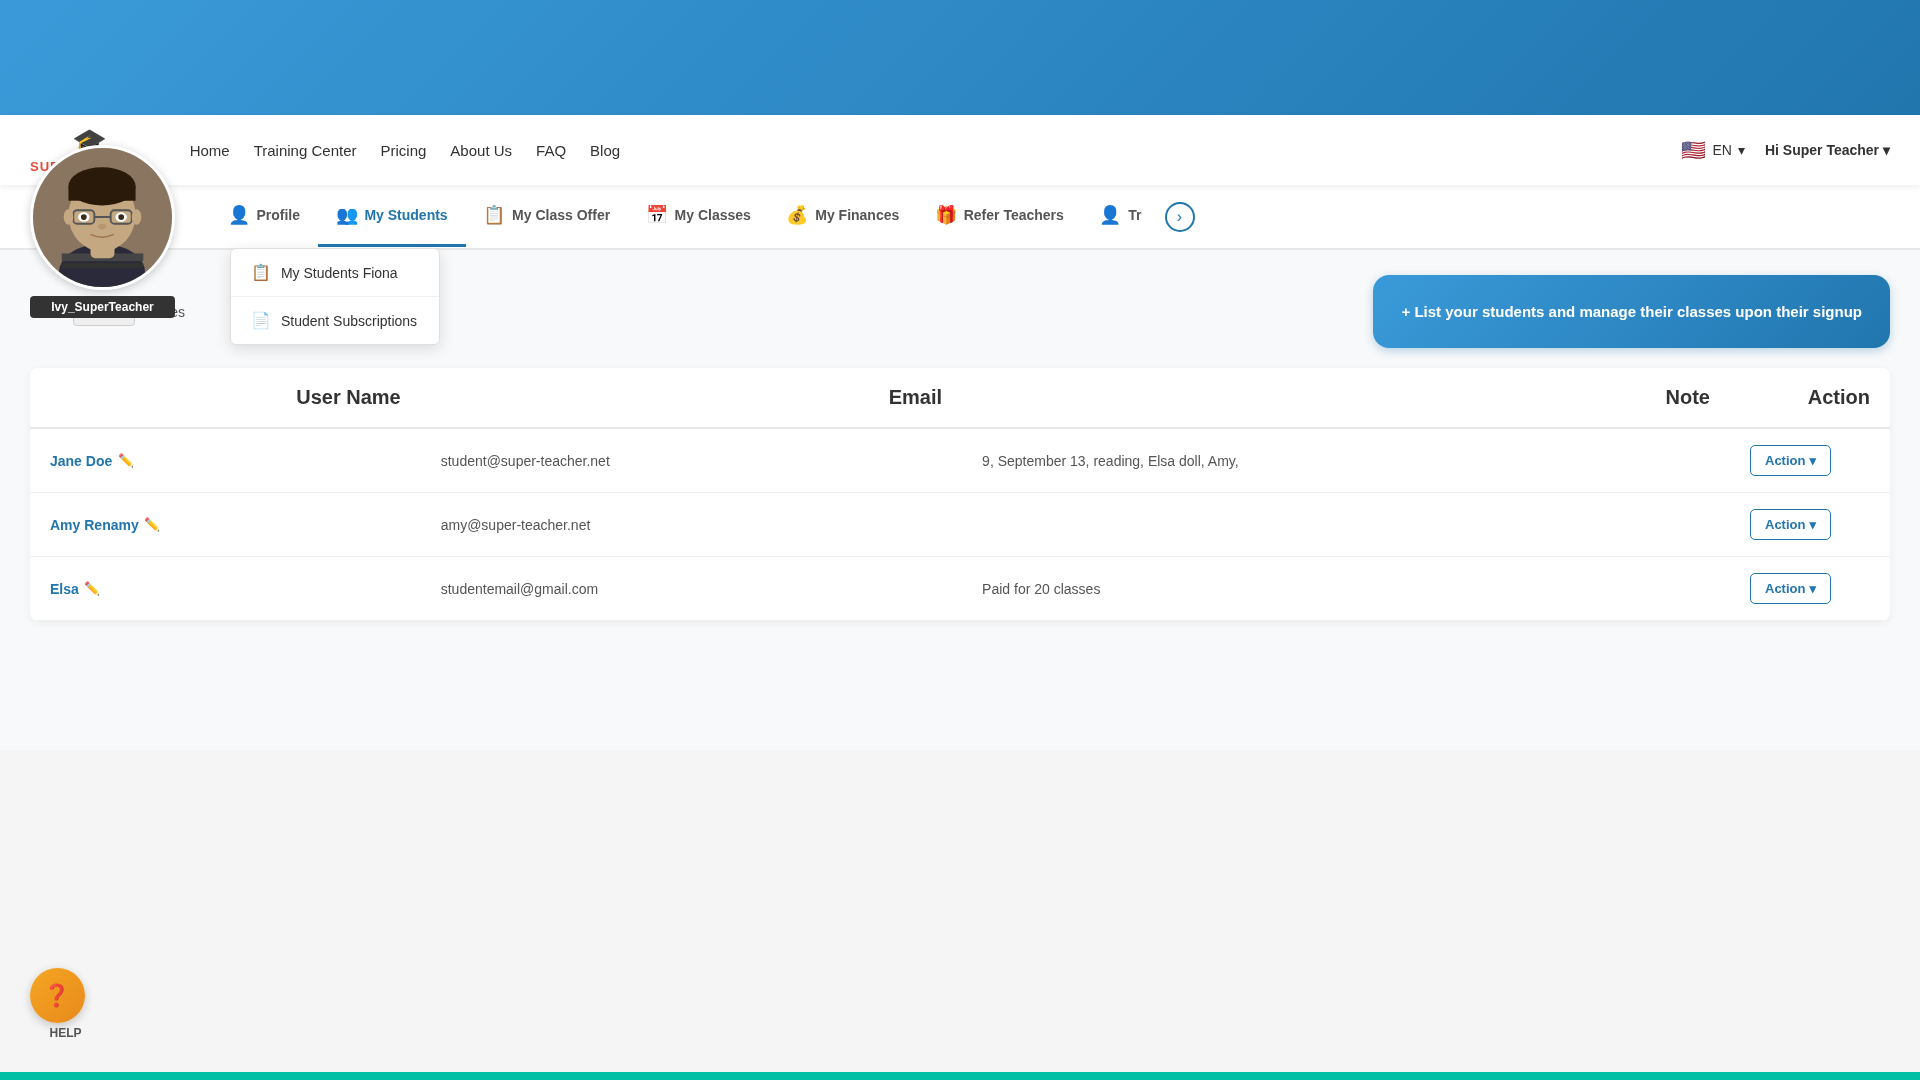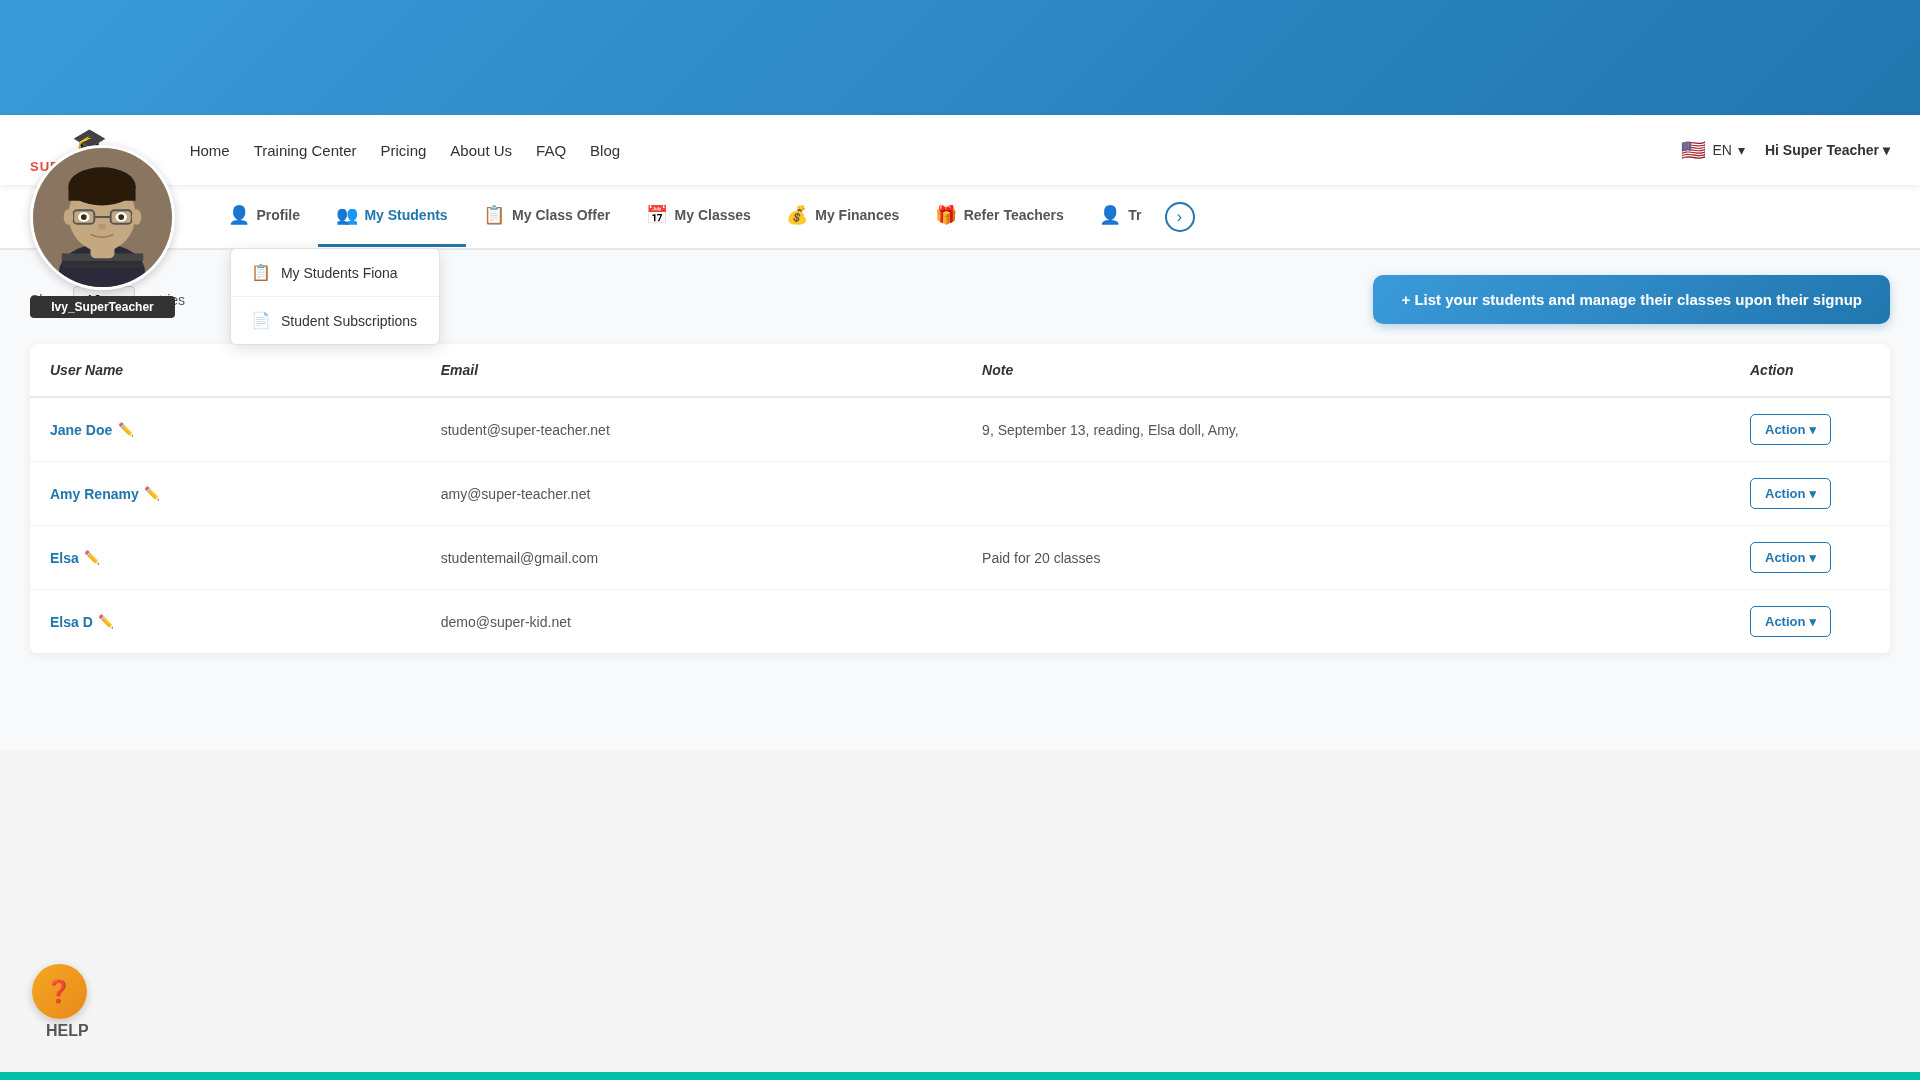--- a/index.html
+++ b/index.html
@@ -205,22 +205,22 @@
     .show-entries select {
       padding: 4px 8px;
       border: 1px solid #ccc;
       border-radius: 4px;
       font-size: 14px;
     }
     .add-students-btn {
       background: linear-gradient(135deg, #3a9ad9, #2176ae);
       color: #fff;
       border: none;
-      border-radius: 10px;
-      padding: 16px 28px;
+      border-radius: 16px;
+      padding: 28px 28px;
       font-size: 15px;
       font-weight: 600;
       cursor: pointer;
       display: flex;
       align-items: center;
       gap: 8px;
       box-shadow: 0 3px 10px rgba(33,118,174,0.3);
     }
 
     
@@ -233,25 +233,24 @@
     table {
       width: 100%;
       border-collapse: collapse;
     }
     thead tr {
       background: #fff;
       border-bottom: 2px solid #e8e8e8;
     }
     thead th {
       padding: 18px 20px;
-      text-align: left;
-      font-size: 14px;
+      text-align: right;
+      font-size: 20px;
       font-weight: 700;
       color: #333;
-      font-style: italic;
     }
     tbody tr {
       border-bottom: 1px solid #f0f0f0;
       transition: background 0.15s;
       margin-top: 11px;
     }
     tbody td {
       padding: 16px 20px;
       font-size: 14px;
       color: #555;
@@ -297,21 +296,21 @@
       height: 55px;
       border-radius: 50%;
       background: linear-gradient(135deg, #f5a623, #e8891a);
       display: flex;
       align-items: center;
       justify-content: center;
       font-size: 22px;
       box-shadow: 0 3px 10px rgba(0,0,0,0.2);
     }
     .help-text {
-      font-size: 16px;
+      font-size: 12px;
       font-weight: 700;
       color: #555;
       margin-top: 3px;
       padding-left: 16px;
     }
 
     
     .bottom-bar {
       position: fixed;
       bottom: 0;
@@ -490,30 +489,20 @@
             <tr>
               <td>
                 <span class="student-name">Elsa <span class="edit-icon">✏️</span></span>
               </td>
               <td>studentemail@gmail.com</td>
               <td>Paid for 20 classes</td>
               <td class="action-col">
                 <button class="action-btn">Action <span>▾</span></button>
               </td>
             </tr>
-            <tr>
-              <td>
-                <span class="student-name">Elsa D <span class="edit-icon">✏️</span></span>
-              </td>
-              <td>demo@super-kid.net</td>
-              <td></td>
-              <td class="action-col">
-                <button class="action-btn">Action <span>▾</span></button>
-              </td>
-            </tr>
           </tbody>
       </table>
     </div>
   </div>
 </div>
 
 <div class="help-btn">
   <div class="help-circle">❓</div>
   <div class="help-text">HELP</div>
 </div>

